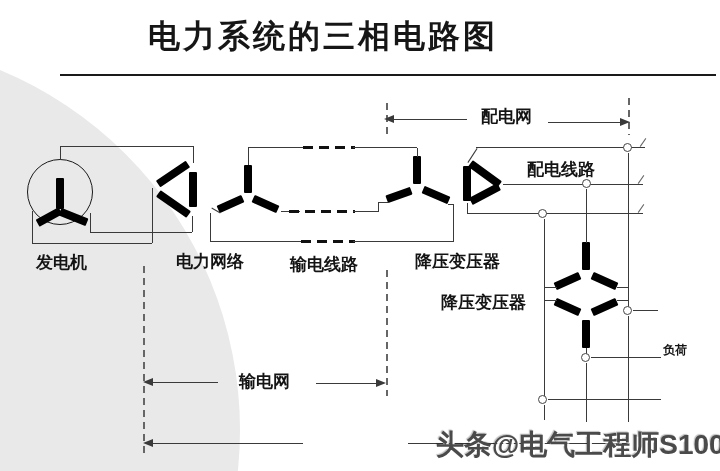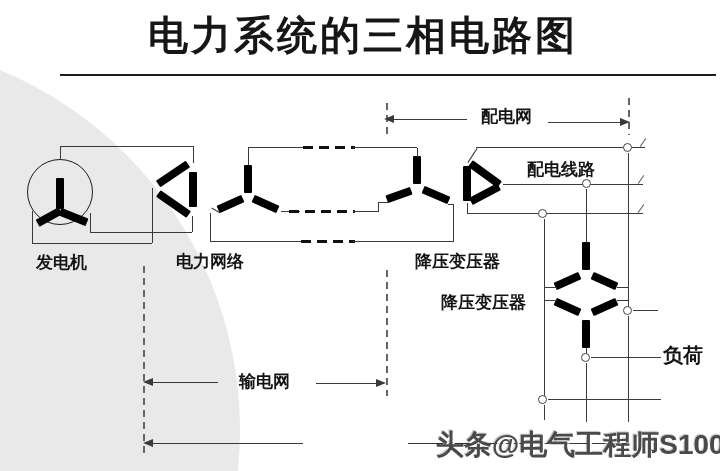--- a/index.html
+++ b/index.html
@@ -1,21 +1,21 @@
 <!DOCTYPE html>
 <html><head>
 <meta charset="utf-8">
 <style>
   html,body{margin:0;padding:0;background:#fff;}
   .stage{position:relative;width:720px;height:471px;background:#fff;overflow:hidden;
          font-family:"Liberation Sans","DejaVu Sans",sans-serif;}
   .bg-ellipse{position:absolute;left:-540px;top:40px;width:780px;height:780px;border-radius:50%;
               background:#e9e9e9;}
-  .title{position:absolute;left:148px;top:8px;font-family:"DejaVu Serif","Liberation Serif",serif;
-         font-weight:bold;font-size:40px;letter-spacing:3px;color:#161616;white-space:nowrap;}
+  .title{position:absolute;left:148px;top:15px;font-family:"DejaVu Serif","Liberation Serif",serif;
+         font-weight:bold;font-size:32px;letter-spacing:3px;color:#161616;white-space:nowrap;}
   .rule{position:absolute;left:60px;top:74px;width:656px;height:2px;background:#1a1a1a;}
   .h{position:absolute;height:1px;background:#3a3a3a;}
   .v{position:absolute;width:1px;background:#3a3a3a;}
   .bar{position:absolute;background:#000;border-radius:1px;}
   .c{position:absolute;width:9px;height:9px;border:1.5px solid #444;border-radius:50%;
      background:#fff;box-sizing:border-box;}
   .gen{position:absolute;left:27px;top:159px;width:66px;height:66px;border:1.8px solid #1a1a1a;
        border-radius:50%;box-sizing:border-box;background:transparent;}
   .dh{position:absolute;height:3px;
       background:repeating-linear-gradient(90deg,#111 0 10px,transparent 10px 16px);}
@@ -142,21 +142,22 @@
   <div class="h" style="left:316px;top:383px;width:66px;"></div>
   <div class="ahr" style="left:376px;top:379px;"></div>
 
   <div class="h" style="left:147px;top:443px;width:156px;"></div>
   <div class="ahl" style="left:143px;top:439px;"></div>
   <div class="h" style="left:408px;top:443px;width:212px;"></div>
   <div class="ahr" style="left:618px;top:439px;"></div>
 
   <div class="lbl" style="left:36px;top:251px;">发电机</div>
   <div class="lbl" style="left:176px;top:250px;">电力网络</div>
+  <div class="lbl" style="left:290px;top:253px;">输电线路</div>
   <div class="lbl" style="left:415px;top:250px;">降压变压器</div>
   <div class="lbl" style="left:441px;top:291px;">降压变压器</div>
   <div class="lbl" style="left:527px;top:158px;">配电线路</div>
   <div class="lbl" style="left:481px;top:105px;">配电网</div>
   <div class="lbl" style="left:239px;top:370px;">输电网</div>
-  <div class="lbl" style="left:663px;top:342px;font-size:20px;">负荷</div>
+  <div class="lbl" style="left:663px;top:342px;font-size:12px;">负荷</div>
 
   <div class="wm">头条@电气工程师S100695547</div>
 </div>
 
 </body></html>

